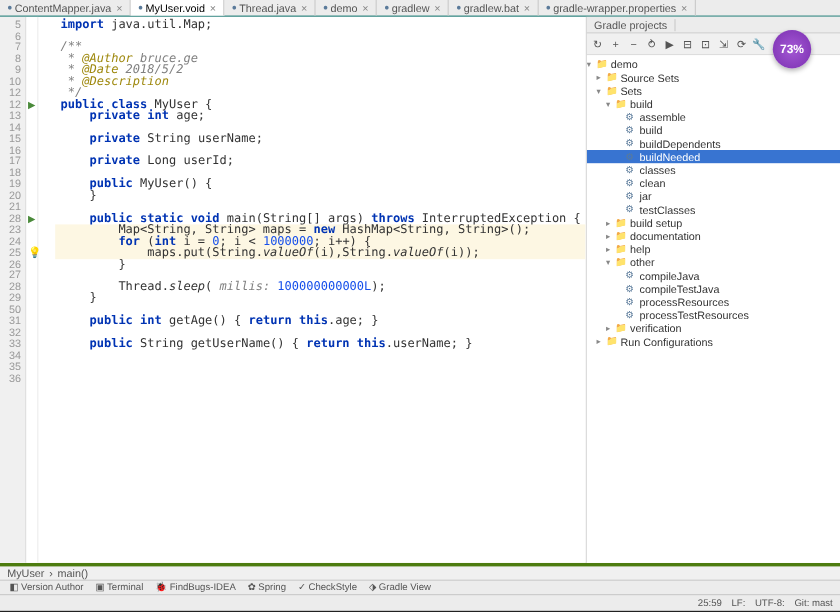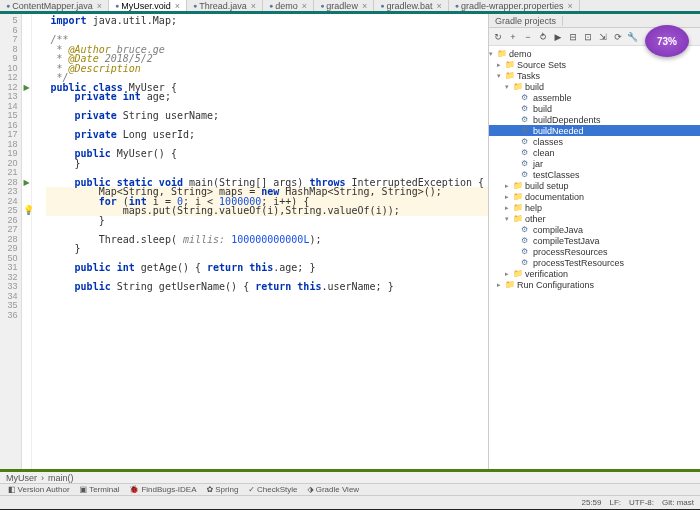--- a/index.html
+++ b/index.html
@@ -1,56 +1,56 @@
 <!DOCTYPE html>
 <html><head>
 <meta charset="utf-8">
 <style>
   * { margin: 0; padding: 0; box-sizing: border-box; }
   body { font-family: 'Segoe UI', Arial, sans-serif; font-size: 10px; background: #fff; color: #333; overflow: hidden; width: 700px; height: 510px; }
-  .tabs { display: flex; height: 14px; background: #ececec; border-bottom: 3px solid #0f766e; font-size: 9px; align-items: center; }
+  .tabs { display: flex; height: 14px; background: #ececec; border-bottom: 1px solid #0f766e; font-size: 9px; align-items: center; }
   .tab { padding: 0 6px; display: flex; align-items: center; gap: 2px; border-right: 1px solid #ccc; color: #555; cursor: pointer; height: 100%; white-space: nowrap; }
   .tab.active { background: #fff; color: #000; }
   .tab .cls { color: #888; margin-left: 2px; }
   .main { display: flex; height: 455px; }
   .editor-pane { flex: 1; display: flex; background: #fff; position: relative; overflow: hidden; }
   .gutter { width: 30px; background: #f0f0f0; color: #999; text-align: right; padding-right: 4px; font-size: 9px; line-height: 9.5px; padding-top: 2px; border-right: 1px solid #ddd; }
   .gutter div { height: 9.5px; }
   .marks { width: 14px; background: #fff; border-right: 1px solid #eee; position: relative; }
   .mark-run { position: absolute; left: 1px; color: #4a8a3a; font-size: 8px; }
   .mark-bulb { position: absolute; left: 1px; color: #d4a017; font-size: 9px; }
   .code { flex: 1; font-family: 'Consolas', monospace; font-size: 10px; line-height: 9.5px; padding: 2px 4px; white-space: pre; position: relative; margin-left: 14px; }
   .code-line { height: 9.5px; }
   .hl-line { position: absolute; left: 0; right: 0; height: 28.5px; background: #fdf7e3; z-index: 0; }
   .kw { color: #0033b3; font-weight: bold; }
   .num { color: #1750eb; }
   .ann { color: #9e880d; font-style: italic; }
   .cm { color: #808080; font-style: italic; }
-  .staticm { }
+  .staticm { font-style: italic; }
   .right-panel { width: 212px; border-left: 1px solid #ccc; display: flex; flex-direction: column; background: #f4f4f4; }
   .rp-header { display: flex; height: 14px; background: #ececec; border-bottom: 1px solid #ccc; font-size: 9px; align-items: center; }
   .rp-tab { padding: 0 6px; border-right: 1px solid #ccc; color: #555; }
   .rp-toolbar { display: flex; gap: 1px; padding: 2px; background: #f0f0f0; border-bottom: 1px solid #ddd; height: 18px; align-items: center; }
   .rp-toolbar .btn { width: 14px; height: 14px; display: flex; align-items: center; justify-content: center; color: #555; font-size: 9px; cursor: pointer; }
   .tree { flex: 1; background: #fff; padding: 2px 0; overflow: auto; font-size: 9px; }
   .tree-item { display: flex; align-items: center; height: 11px; padding-left: 4px; cursor: pointer; color: #333; }
   .tree-item.selected { background: #3874d1; color: #fff; }
   .tree-item .arr { width: 8px; font-size: 7px; color: #888; }
   .tree-item.selected .arr { color: #fff; }
   .tree-item .ico { width: 12px; font-size: 8px; }
   .ico-folder { color: #b0885c; }
   .ico-gear { color: #5a7a9a; }
   .breadcrumb { height: 14px; background: #f0f0f0; border-top: 3px solid #4d7c0f; display: flex; align-items: center; padding: 0 6px; font-size: 9px; color: #555; gap: 4px; }
   .bottom-tools { height: 12px; background: #ececec; border-top: 1px solid #ccc; display: flex; align-items: center; padding: 0 4px; font-size: 8px; color: #555; gap: 2px; }
   .bottom-tools .tool { padding: 0 4px; display: flex; align-items: center; gap: 2px; cursor: pointer; }
   .status-bar { height: 14px; background: #ececec; border-top: 1px solid #ccc; display: flex; justify-content: flex-end; align-items: center; font-size: 8px; color: #555; padding: 0 6px; gap: 8px; }
   .taskbar { height: 15px; background: linear-gradient(#222, #111); display: flex; align-items: center; padding: 0 2px; gap: 2px; }
   .taskbar .tb-icon { width: 16px; height: 13px; display: flex; align-items: center; justify-content: center; font-size: 8px; color: #ccc; cursor: pointer; }
   .taskbar .right { margin-left: auto; display: flex; gap: 1px; }
-  .badge { position: absolute; top: 25px; right: 11px; width: 44px; height: 32px; border-radius: 50%; background: radial-gradient(#a458d4, #7a2fb0); color: #fff; display: flex; align-items: center; justify-content: center; font-size: 10px; font-weight: bold; box-shadow: 0 2px 4px rgba(0,0,0,0.3); z-index: 10; }
+  .badge { position: absolute; top: 25px; right: 24px; width: 32px; height: 32px; border-radius: 50%; background: radial-gradient(#a458d4, #7a2fb0); color: #fff; display: flex; align-items: center; justify-content: center; font-size: 10px; font-weight: bold; box-shadow: 0 2px 4px rgba(0,0,0,0.3); z-index: 10; }
   .ind0 { padding-left: 0px; } .ind1 { padding-left: 8px; } .ind2 { padding-left: 16px; } .ind3 { padding-left: 24px; }
 </style>
 </head>
 <body>
 
 <div class="tabs" id="editor-tabs">
     <div class="tab">
       <span style="color:#5a7a9a;font-size:7px">●</span>
       <span>ContentMapper.java</span>
       <span class="cls">×</span>
@@ -153,21 +153,21 @@
           <span>demo</span>
         </div>
         <div class="tree-item ind1">
           <span class="arr">▸</span>
           <span class="ico ico-folder">📁</span>
           <span>Source Sets</span>
         </div>
         <div class="tree-item ind1">
           <span class="arr">▾</span>
           <span class="ico ico-folder">📁</span>
-          <span>Tasks</span>
+          <span>Sets</span>
         </div>
         <div class="tree-item ind2">
           <span class="arr">▾</span>
           <span class="ico ico-folder">📁</span>
           <span>build</span>
         </div>
         <div class="tree-item ind3">
           <span class="arr"></span>
           <span class="ico ico-gear">⚙</span>
           <span>assemble</span>

